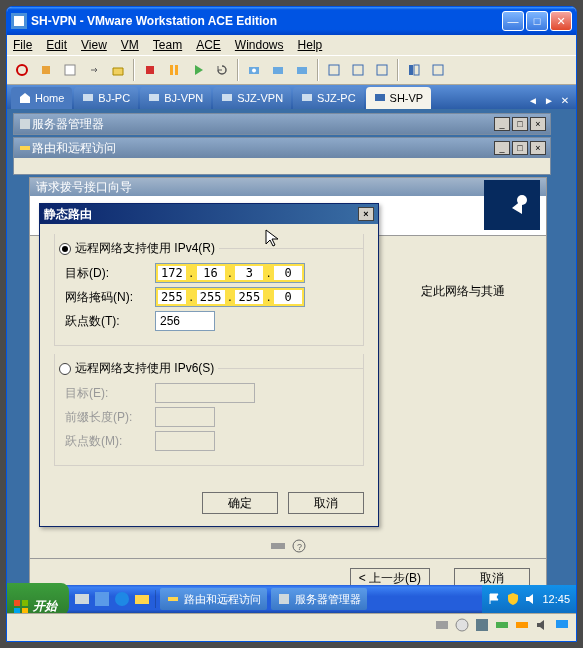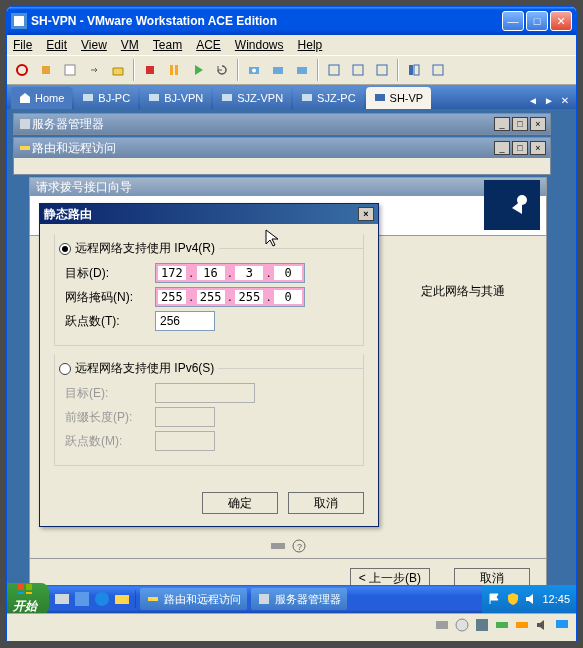--- a/index.html
+++ b/index.html
@@ -54,32 +54,32 @@
 .dlg-body { padding: 10px 14px; }
 .groupbox { border: 1px solid #d4d0c8; border-top: none; padding: 6px 10px 10px 10px; margin-bottom: 8px; position: relative; }
 .gb-top { display: flex; align-items: center; margin: 0 -10px 6px -10px; }
 .gb-line { flex: 1; height: 1px; background: #d4d0c8; }
 .gb-label { padding: 0 4px; display: flex; align-items: center; gap: 4px; }
 .radio { width: 12px; height: 12px; border-radius: 50%; border: 1px solid #404040; background: #fff; display: inline-flex; align-items: center; justify-content: center; }
 .radio.checked::after { content: ''; width: 6px; height: 6px; background: #000; border-radius: 50%; }
 .frow { display: flex; align-items: center; margin: 4px 0; }
 .frow .lbl { width: 90px; }
 .frow .lbl.disabled { color: #999; }
-.ip-input { width: 150px; height: 20px; background: #f9a8d4; border: 1px solid #7f9db9; display: flex; align-items: center; justify-content: space-around; font-family: monospace; }
+.ip-input { width: 150px; height: 20px; background: #fde047; border: 1px solid #7f9db9; display: flex; align-items: center; justify-content: space-around; font-family: monospace; }
 .ip-input span.dot { color: #000; }
 .ip-input input { width: 28px; border: none; text-align: center; font-size: 12px; font-family: inherit; outline: none; }
 .num-input { width: 60px; height: 20px; border: 1px solid #7f9db9; padding: 0 4px; font-size: 12px; }
 .dis-input { width: 100px; height: 20px; background: #ece9d8; border: 1px solid #b0b0b0; }
 .dlg-footer { padding: 8px 14px 12px 14px; display: flex; justify-content: flex-end; gap: 10px; }
 
 .side-text { position: absolute; left: 414px; top: 174px; width: 130px; font-size: 12px; color: #000; }
 
 
 .guest-taskbar { position: absolute; left: 0; bottom: 0; width: 100%; height: 28px; background: linear-gradient(to bottom, #245edb, #3c81f3 8%, #245edb 40%, #245edb 88%, #1a49a8); display: flex; align-items: center; }
-.start-btn { height: 32px; padding: 0 12px 0 6px; background: linear-gradient(to bottom, #3c9e3c, #2e7d2e); color: #fff; display: flex; align-items: center; gap: 4px; font-weight: bold; font-style: italic; border-radius: 0 8px 8px 0; cursor: pointer; flex-direction: column; }
+.start-btn { height: 32px; padding: 0 12px 0 6px; background: linear-gradient(to bottom, #3c9e3c, #2e7d2e); color: #fff; display: flex; align-items: flex-end; gap: 4px; font-weight: bold; font-style: italic; border-radius: 0 8px 8px 0; cursor: pointer; }
 .ql { display: flex; gap: 2px; padding: 0 4px; border-right: 1px solid rgba(0,0,0,0.2); }
 .ql-icon { width: 18px; height: 18px; cursor: pointer; }
 .task-btn { height: 22px; padding: 0 6px; margin-left: 4px; background: linear-gradient(to bottom, #5a9ae8, #3a78c7); color: #fff; border-radius: 2px; display: flex; align-items: center; gap: 4px; cursor: pointer; font-size: 11px; max-width: 120px; overflow: hidden; }
 .systray { margin-left: auto; height: 28px; background: linear-gradient(to bottom, #1290e9, #0d6fc4); display: flex; align-items: center; padding: 0 6px; gap: 4px; color: #fff; font-size: 11px; text-align: center; }
 .tray-icon { width: 14px; height: 14px; }
 
 .vmware-status { height: 22px; background: #ece9d8; border-top: 1px solid #aca899; display: flex; align-items: center; justify-content: flex-end; padding: 0 6px; gap: 4px; }
 .status-icon { width: 16px; height: 16px; }
 
 .cursor-arrow { position: absolute; left: 258px; top: 120px; pointer-events: none; }

